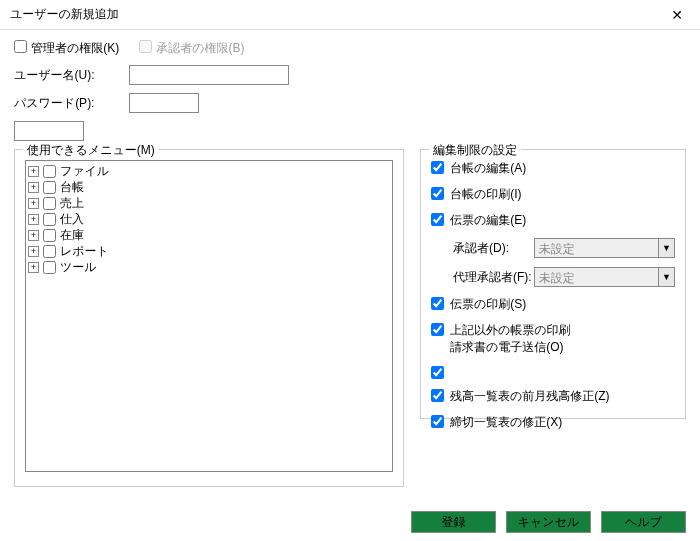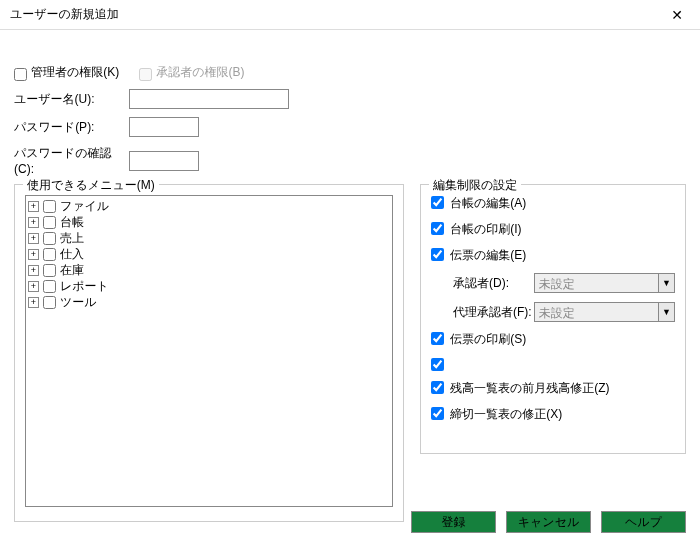--- a/index.html
+++ b/index.html
@@ -2,21 +2,21 @@
 <html><head>
 <meta charset="utf-8">
 <style>
 * { box-sizing: border-box; margin: 0; padding: 0; }
 body { font-family: "MS UI Gothic", "Meiryo", sans-serif; font-size: 12px; background: #fff; width: 700px; height: 541px; overflow: hidden; }
 .titlebar { height: 30px; display: flex; align-items: center; justify-content: space-between; padding: 0 8px 0 10px; border-bottom: 1px solid #ddd; }
 .titlebar .title { font-size: 12px; }
 .titlebar .close { width: 30px; height: 20px; display: flex; align-items: center; justify-content: center; font-size: 14px; cursor: default; }
 .content { padding: 10px 14px 6px 14px; }
 .row { display: flex; align-items: center; margin-bottom: 8px; }
-.cb { display: inline-flex; align-items: flex-end; margin-right: 20px; margin-top: 24px; }
+.cb { display: inline-flex; align-items: flex-start; margin-right: 20px; }
 .cb input { margin-right: 4px; }
 .cb.disabled { color: #a0a0a0; }
 .label-col { width: 115px; }
 .text-input { border: 1px solid #888; height: 20px; background: #fff; }
 .w160 { width: 160px; }
 .w70 { width: 70px; }
 .main-area { display: flex; gap: 16px; margin-top: 3px; }
 .groupbox { position: relative; border: 1px solid #ccc; padding: 10px 10px 8px 10px; }
 .groupbox .legend { position: absolute; top: -8px; left: 8px; background: #fff; padding: 0 4px; font-size: 12px; }
 .left-group { width: 392px; height: 338px; }
@@ -58,21 +58,20 @@
 
   <div class="row">
     <span class="label-col">ユーザー名(U):</span>
     <input class="text-input w160" type="text" value="" style="">
   </div>
   <div class="row">
     <span class="label-col">パスワード(P):</span>
     <input class="text-input w70" type="password" value="" style="">
   </div>
   <div class="row">
-    <span class="label-col">パスワードの確認(C):</span>
     <input class="text-input w70" type="password" value="" style="">
   </div>
 
   <div class="main-area">
     <div class="groupbox left-group">
       <div class="legend">使用できるメニュー(M)</div>
       <div class="tree" id="tree">
           <div class="tree-item">
             <span class="tree-exp">+</span>
             <input type="checkbox" class="tree-cb" style="">
@@ -141,20 +140,25 @@
           <span class="combo-btn">▼</span>
         </div>
       </div>
 
       <div class="perm-row">
           <input type="checkbox" checked="" style="">
           <span>伝票の印刷(S)</span>
         </div>
       <div class="perm-row">
           <input type="checkbox" checked="" style="">
+          <span style="white-space:pre-line">上記以外の帳票の印刷
+請求書の電子送信(O)</span>
+        </div>
+      <div class="perm-row">
+          <input type="checkbox" checked="" style="">
         </div>
       <div class="perm-row">
           <input type="checkbox" checked="" style="">
           <span>残高一覧表の前月残高修正(Z)</span>
         </div>
       <div class="perm-row">
           <input type="checkbox" checked="" style="">
           <span>締切一覧表の修正(X)</span>
         </div>
     </div>

